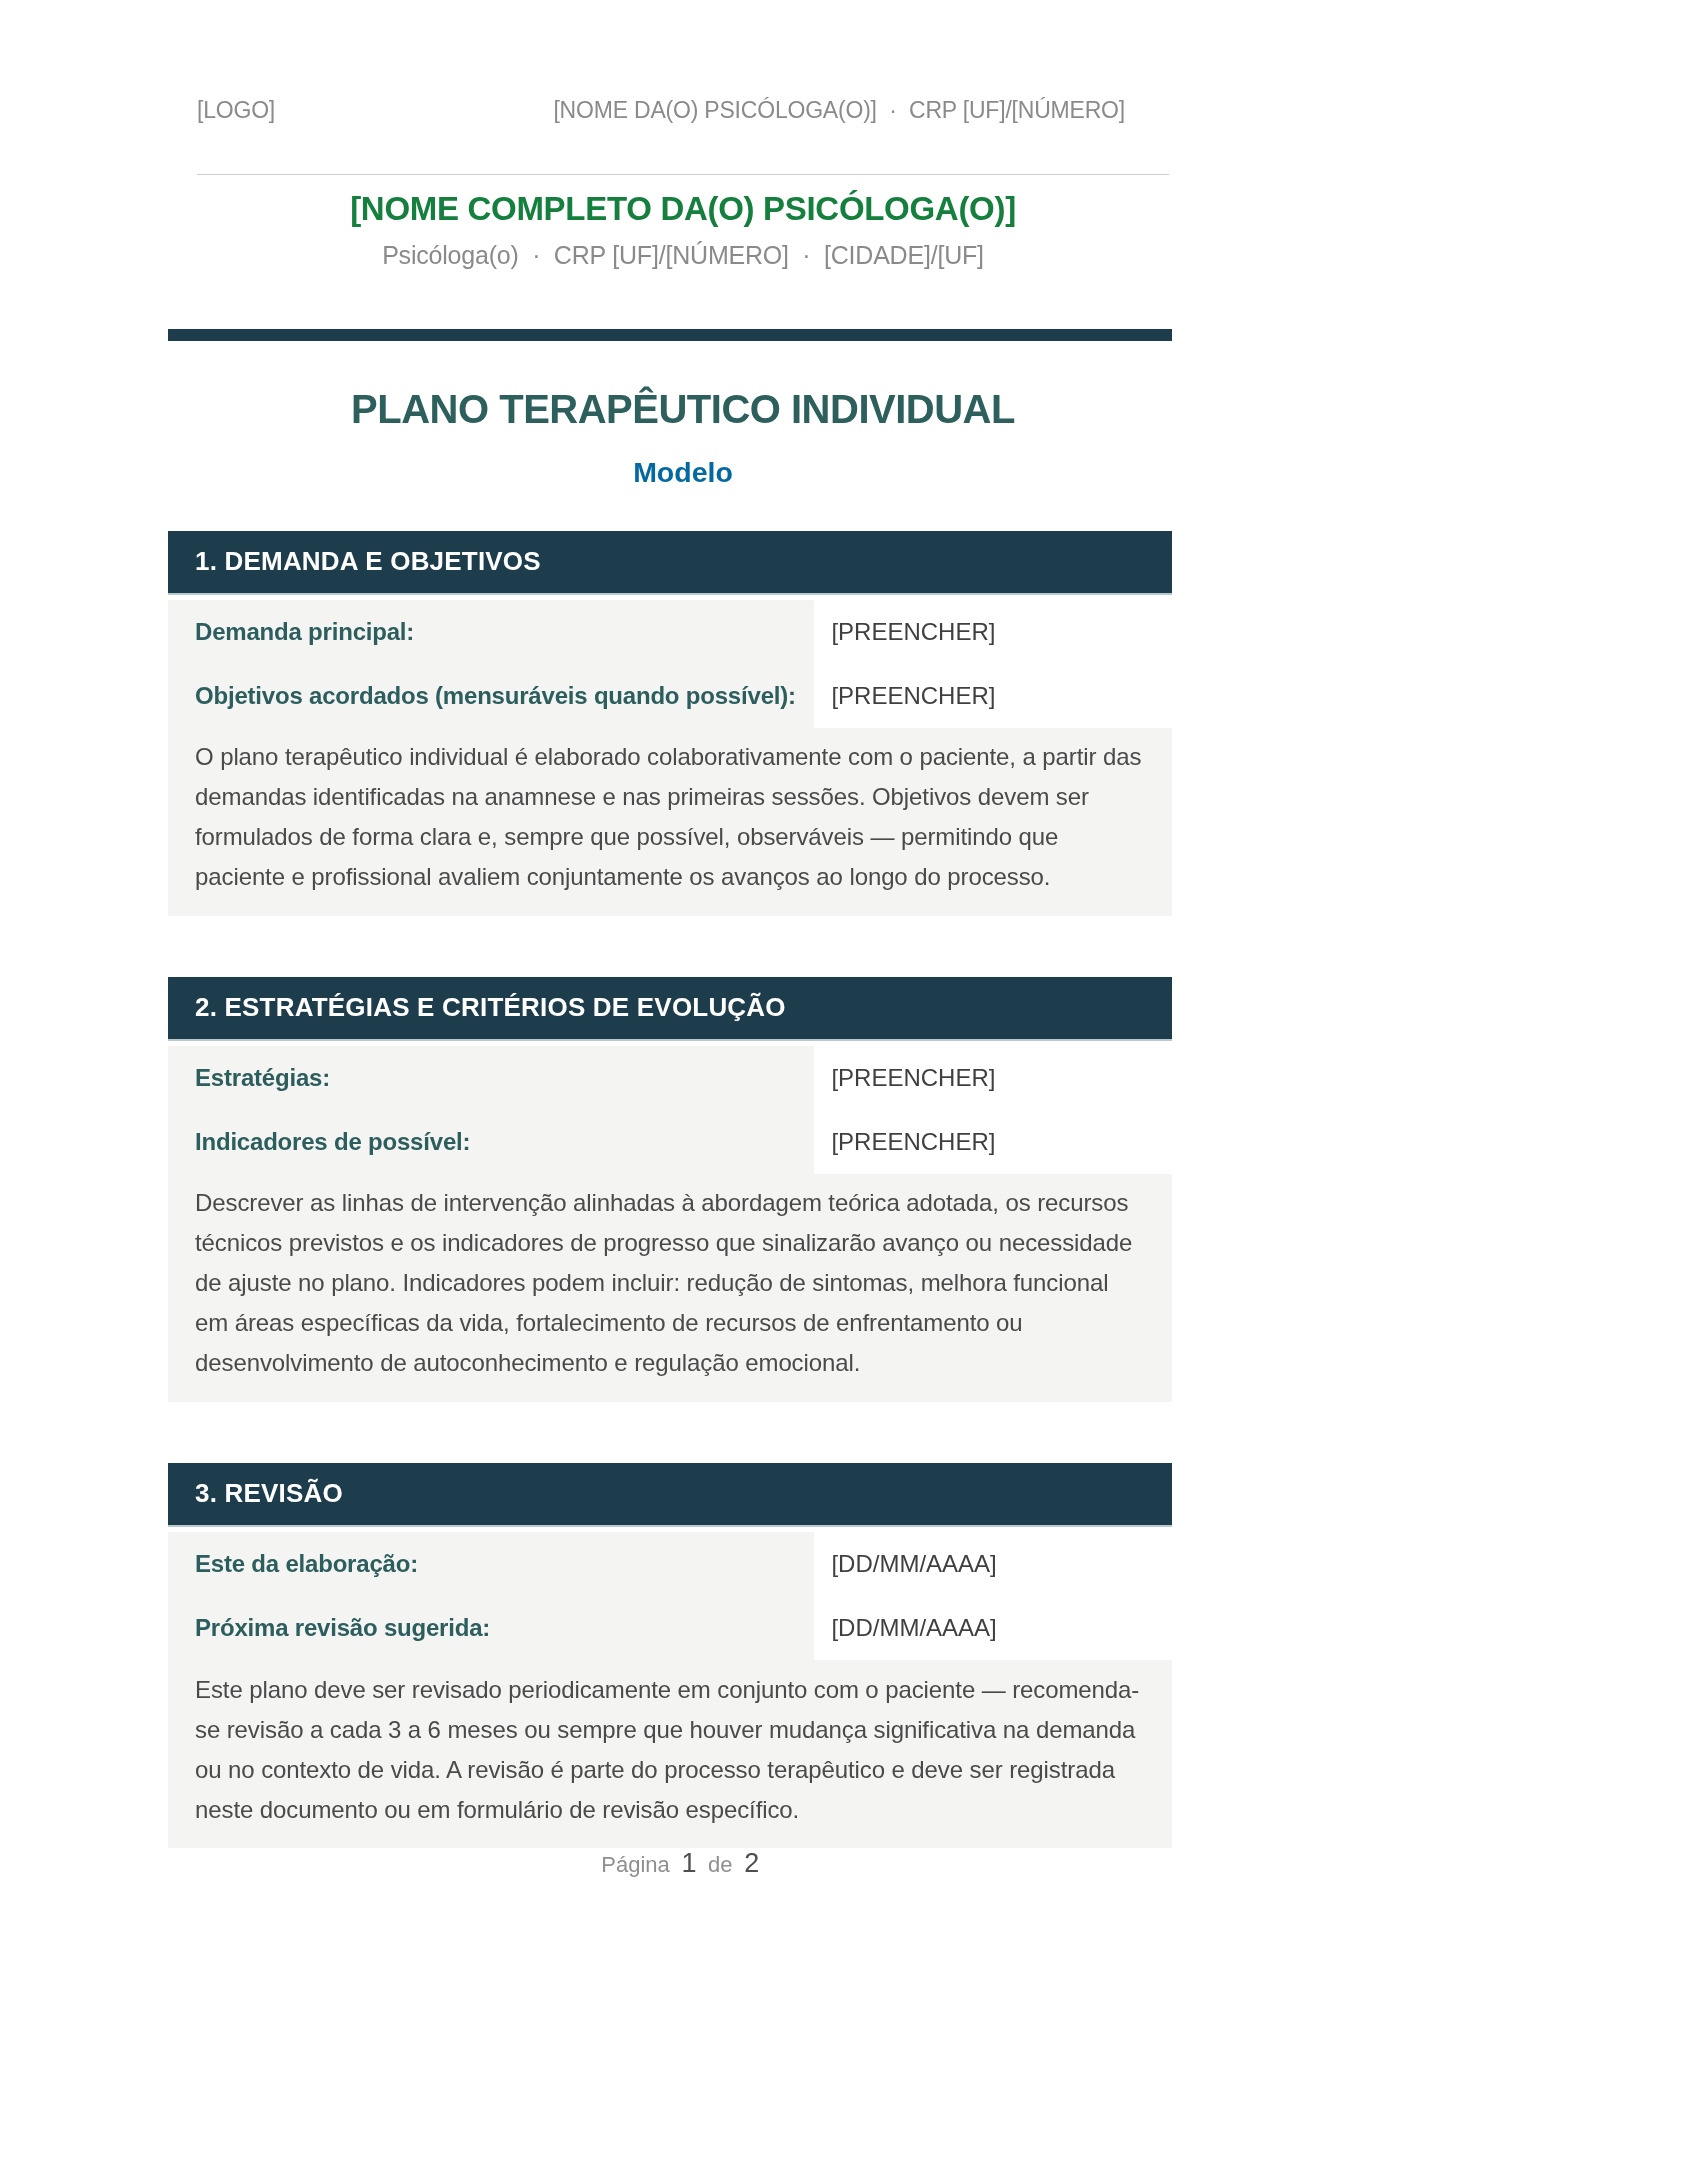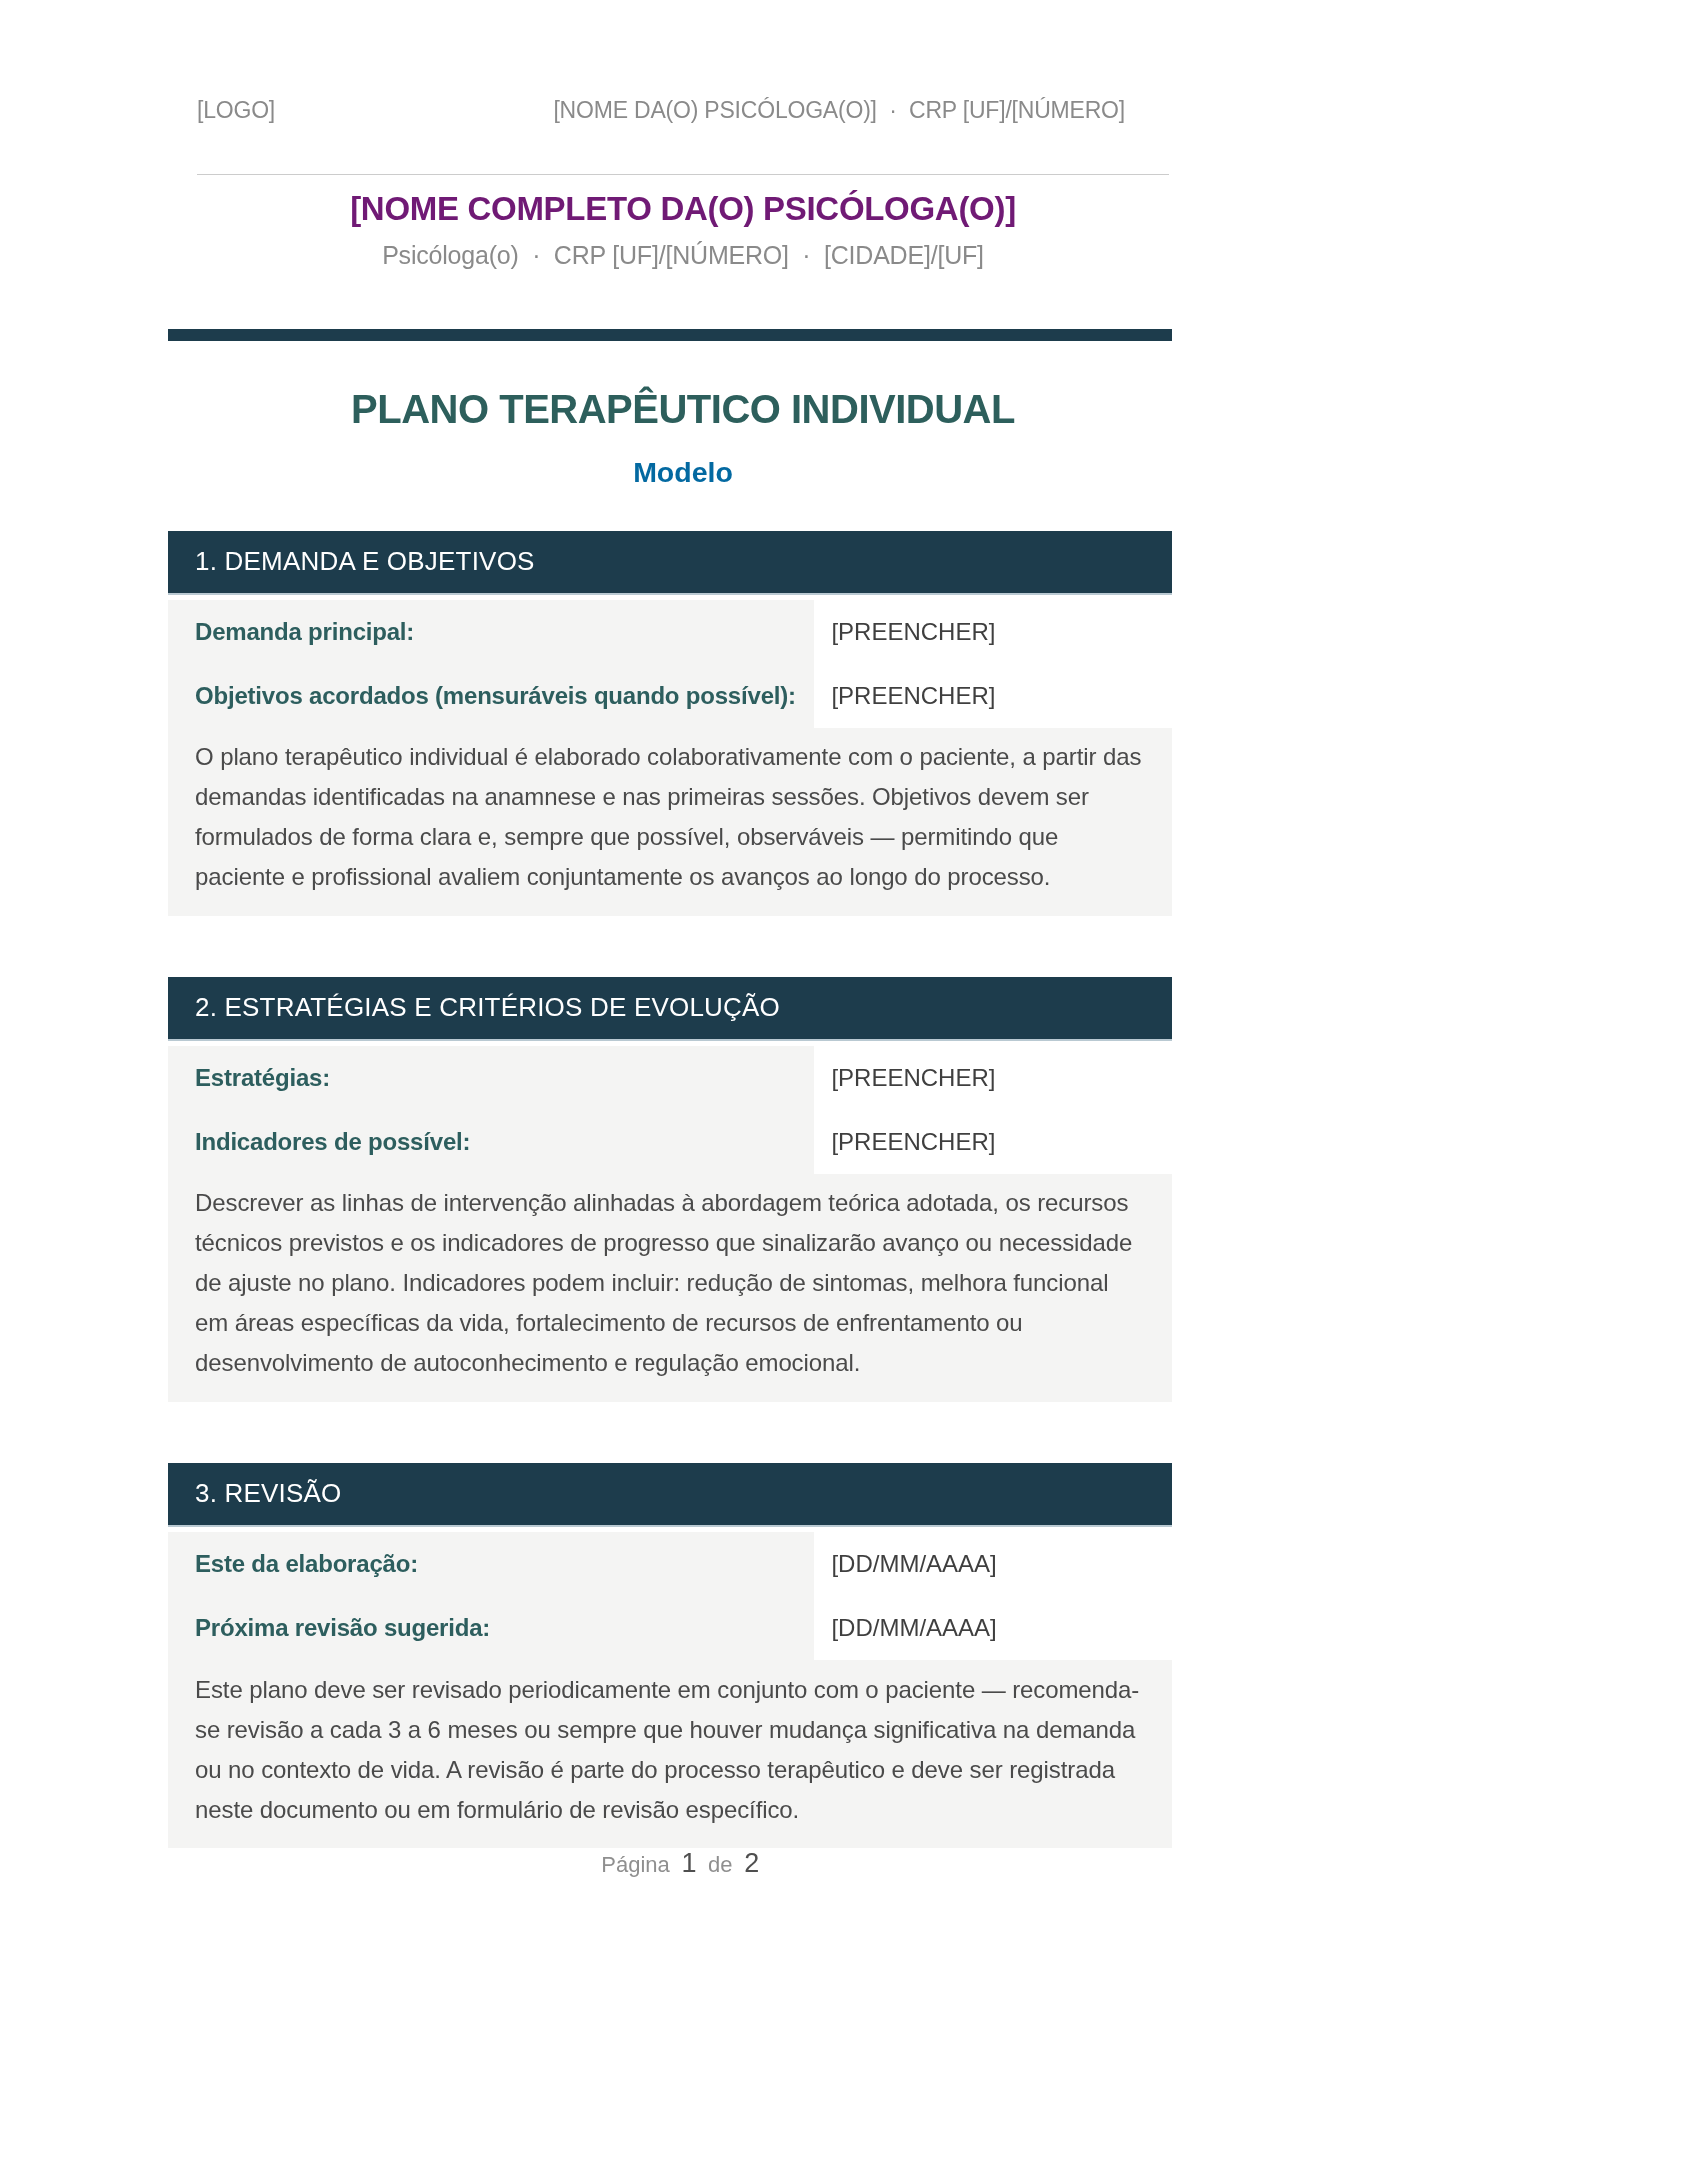--- a/index.html
+++ b/index.html
@@ -16,21 +16,21 @@
     display:flex; justify-content:space-between; align-items:flex-end;
     margin:97px 197px 0 197px;
     color:#8a8a8a; font-size:23px; letter-spacing:-0.2px;
   }
   .hdr-row .right { padding-right:44px; }
   .hairline { margin:50px 197px 0 197px; border-top:1.8px solid #cccccc; }
 
   
   .pro-name {
     margin-top:14.7px; text-align:center;
-    font-size:33px; font-weight:bold; color:#701a75; letter-spacing:-0.3px;
+    font-size:33px; font-weight:bold; color:#15803d; letter-spacing:-0.3px;
   }
   .pro-details {
     margin-top:13px; text-align:center;
     font-size:25px; color:#8a8a8a; letter-spacing:-0.2px;
   }
 
   
   .thick-bar { margin:59px 194px 0 168px; height:12px; background:#1d3c4c; }
   .doc-title {
     margin-top:46px; text-align:center;
@@ -42,21 +42,21 @@
   }
 
   
   .sections { margin:0 194px 0 168px; }
   .section { margin-top:61px; }
   .section:first-child { margin-top:42px; }
   .sec-bar {
     height:64px; display:flex; align-items:center;
     padding-left:27px; margin-bottom:5.5px;
     background:#1d3c4c; color:#ffffff;
-    font-weight:normal; font-size:26px; letter-spacing:0.2px;
+    font-weight:bold; font-size:26px; letter-spacing:0.2px;
     border-bottom:2.8px solid #b9c9d2;
   }
   .row { display:flex; height:64px; }
   .row-label {
     width:646px; background:#f4f4f3;
     display:flex; align-items:center;
     padding:0 11px 0 27px;
     color:#2d5e5e; font-weight:bold; font-size:24px; letter-spacing:-0.2px;
   }
   .row-value {

